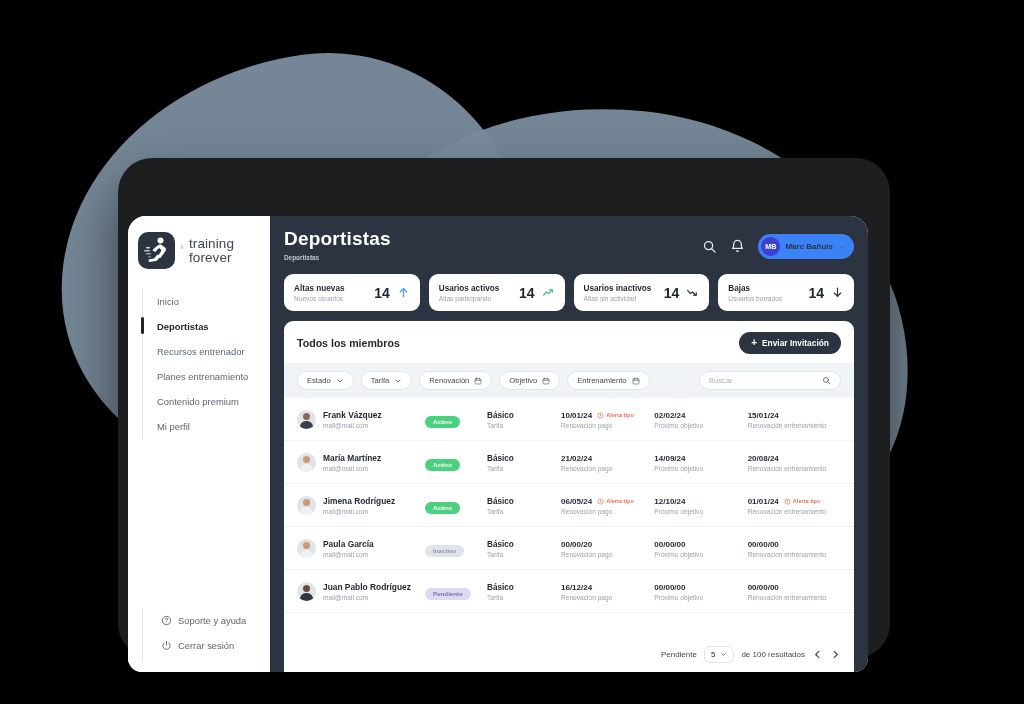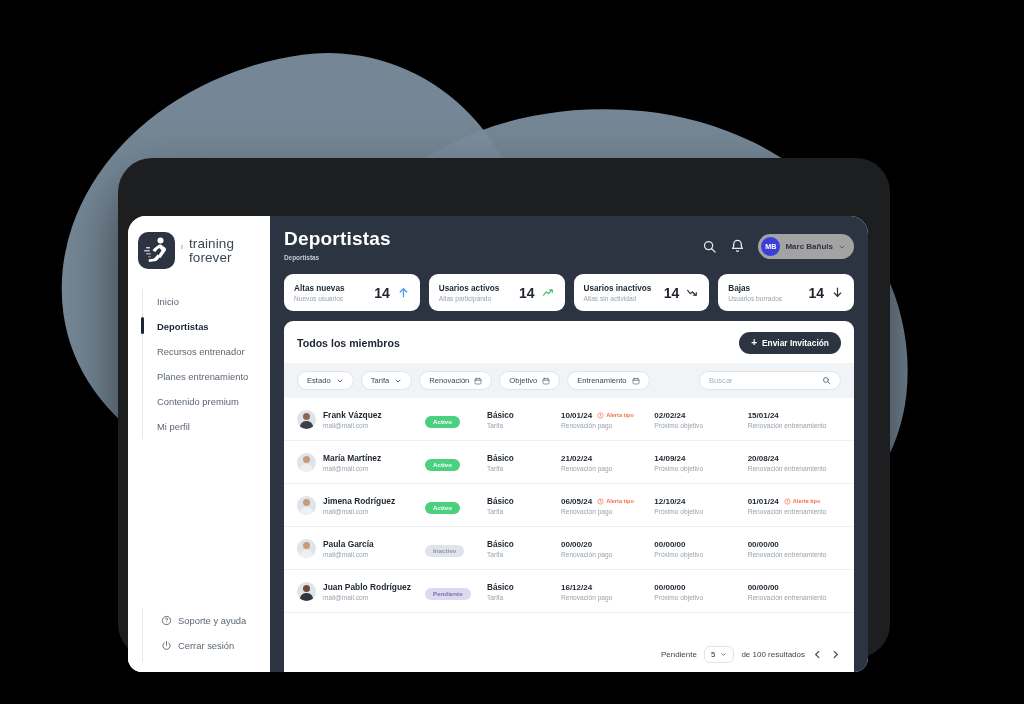--- a/index.html
+++ b/index.html
@@ -93,21 +93,21 @@
     padding: 12px 14px 0 14px;
     display: flex; flex-direction: column;
   }
   .topbar { display: flex; align-items: flex-start; justify-content: space-between; }
   .page-title { font-size: 19px; color: #ffffff; font-weight: bold; letter-spacing: .2px; }
   .breadcrumb { font-size: 6.4px; color: #c2c9d1; font-weight: bold; margin-top: 4px; }
   .top-actions { display: flex; align-items: center; gap: 13px; padding-top: 6px; }
   .icon-btn { width: 15px; height: 15px; color: #e6eaee; cursor: pointer; }
   .user-chip {
     display: flex; align-items: center; gap: 5px;
-    background: #a3a3a3; border-radius: 14px;
+    background: #3b82f6; border-radius: 14px;
     padding: 3px 8px 3px 3px; cursor: pointer;
   }
   .avatar-initials {
     width: 19px; height: 19px; border-radius: 50%;
     background: #3b3fd8; color: #fff;
     font-size: 7.2px; font-weight: bold;
     display: flex; align-items: center; justify-content: center;
   }
   .user-name { font-size: 8px; color: #2b3440; font-weight: bold; }
   .chev { width: 8px; height: 8px; color: #5b6672; }

